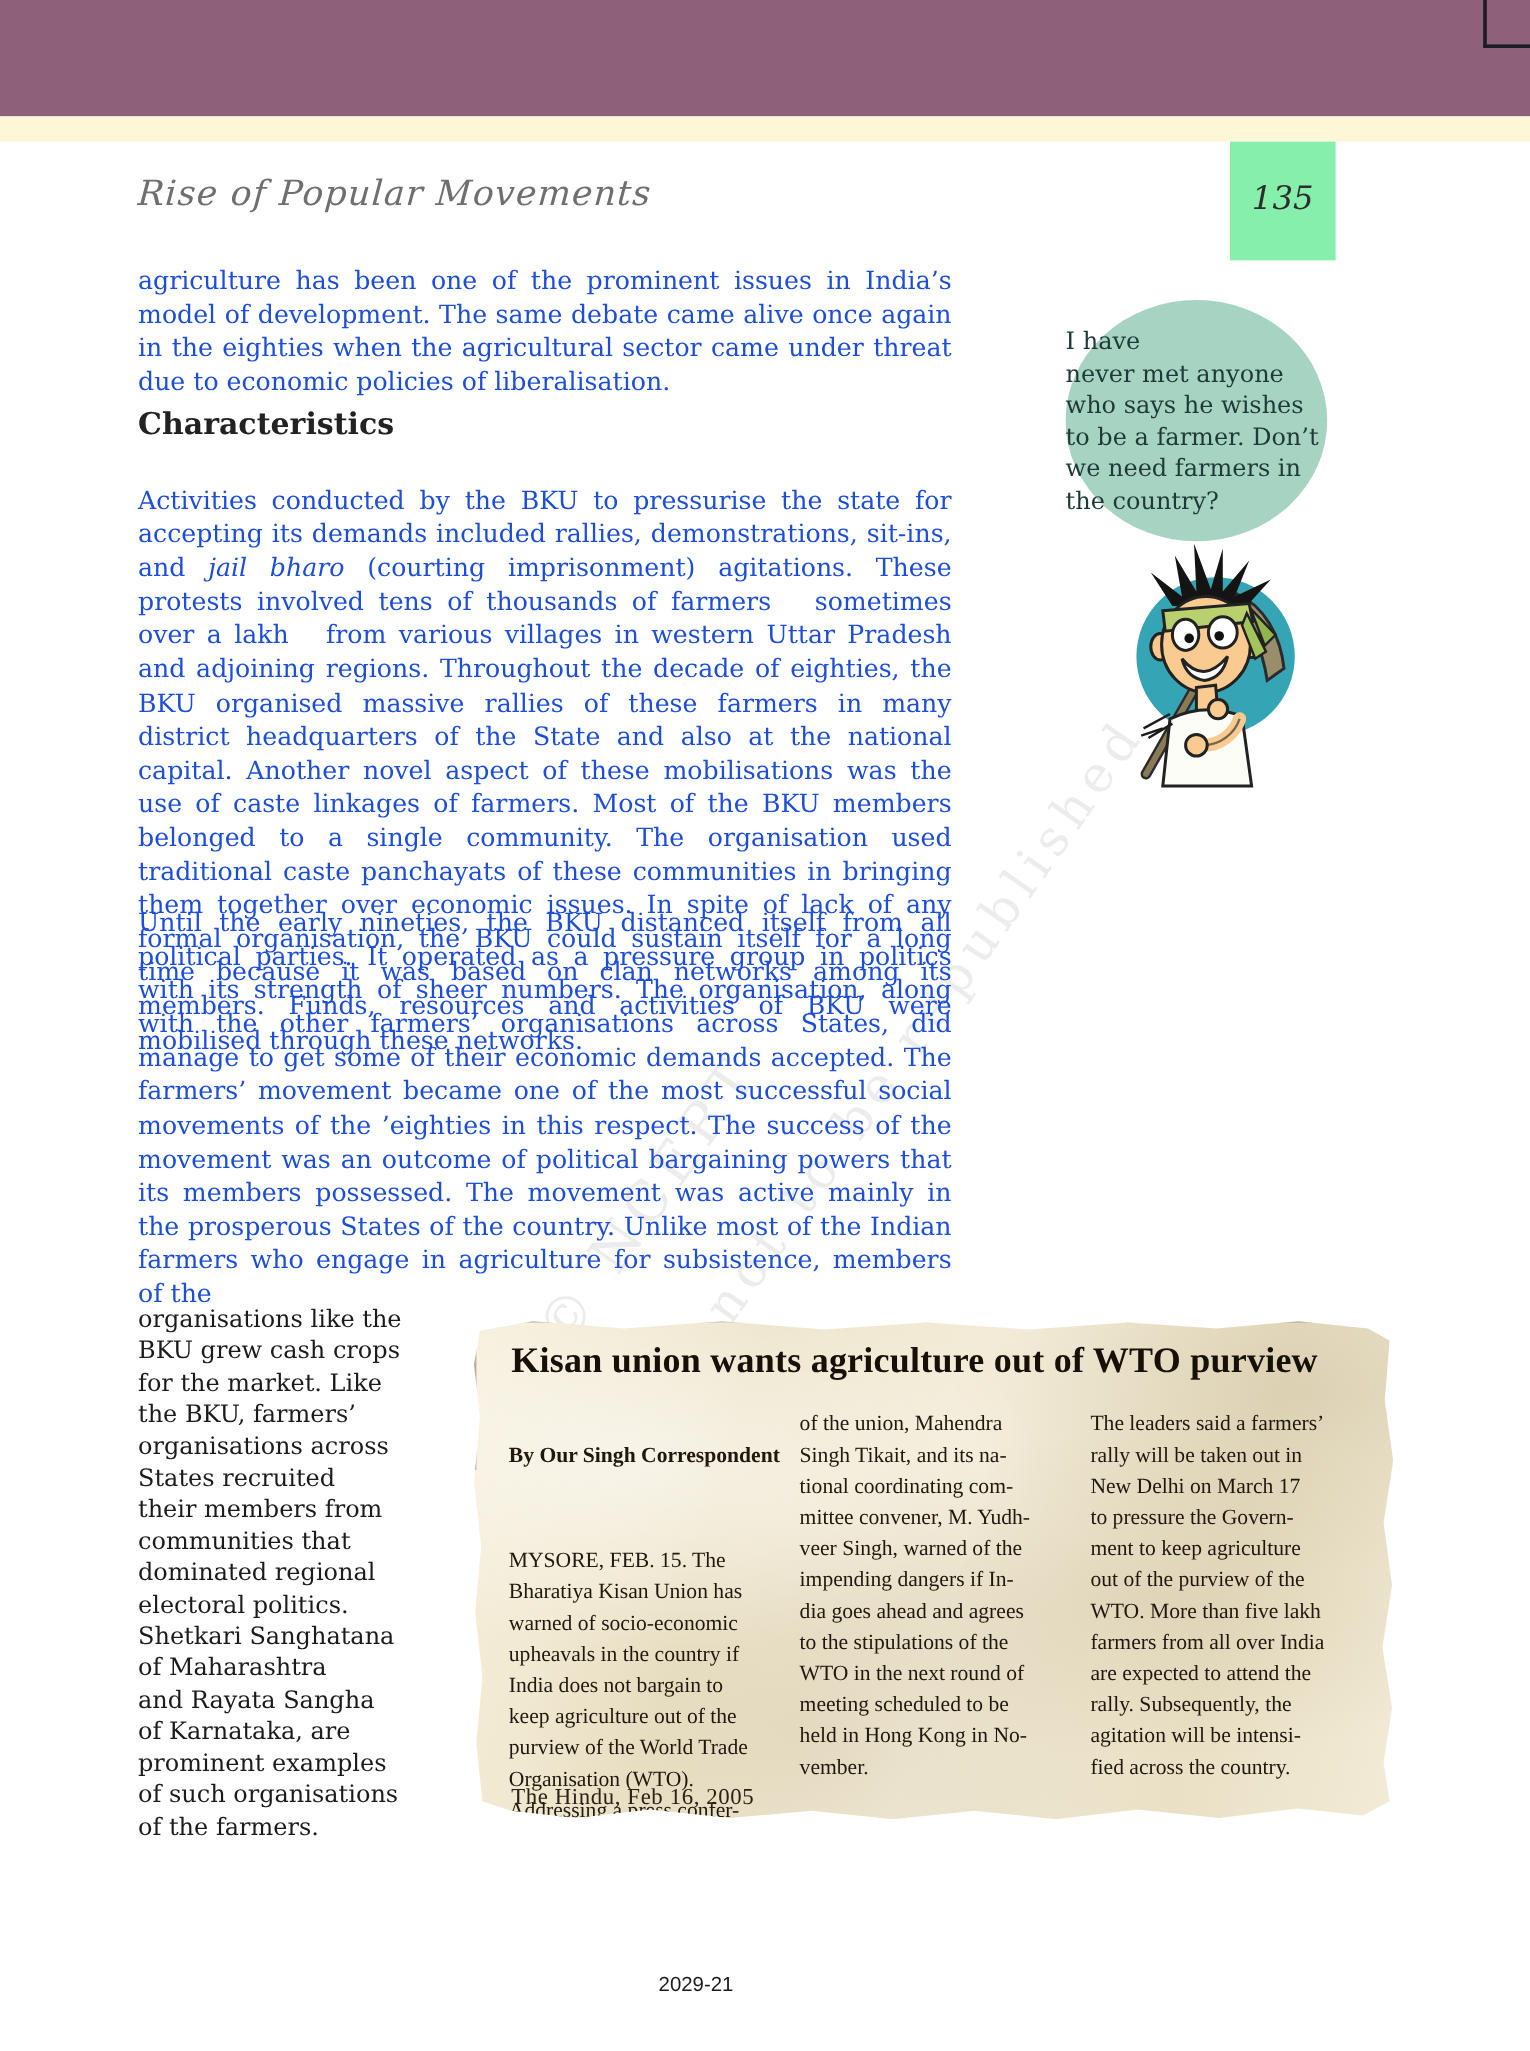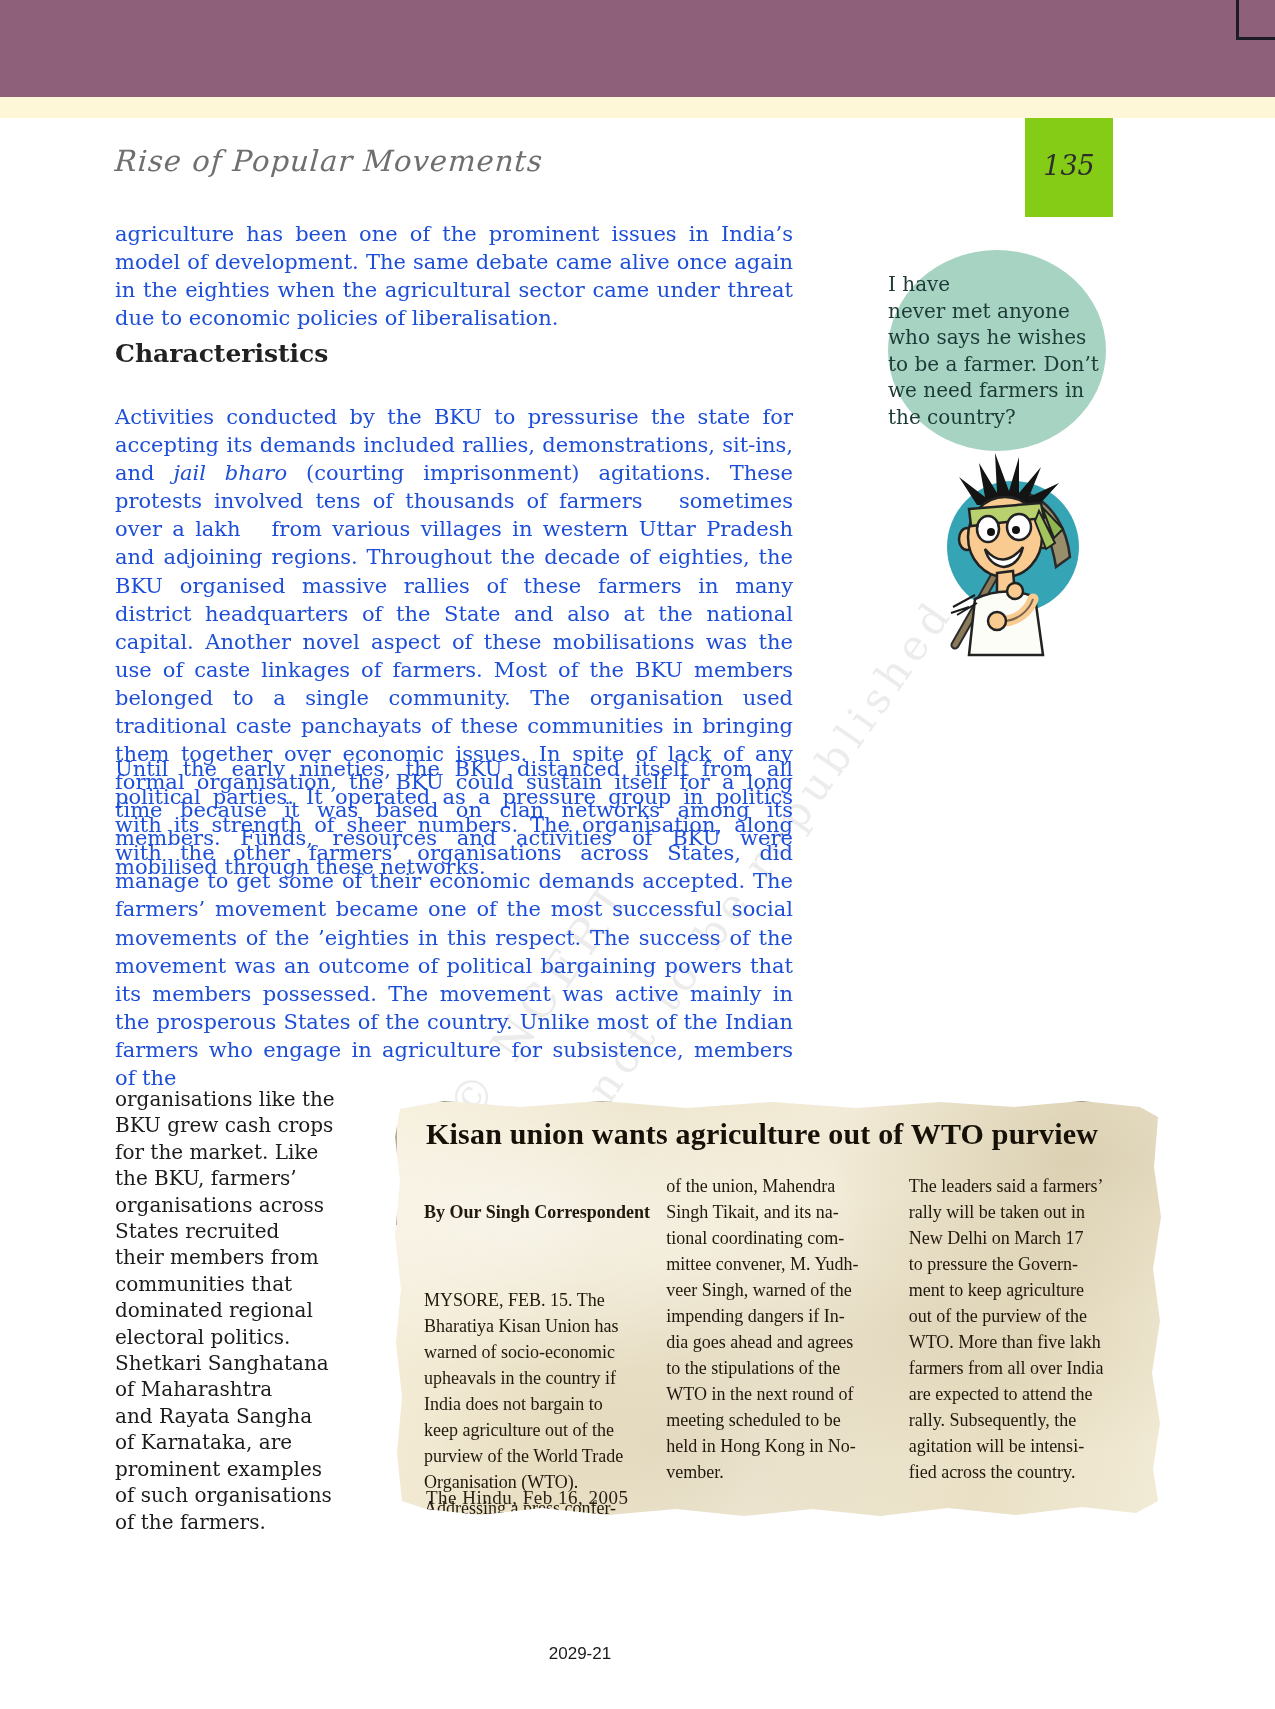--- a/index.html
+++ b/index.html
@@ -7,21 +7,21 @@
        font-family:"DejaVu Serif",serif;-webkit-font-smoothing:antialiased;}
   .abs{position:absolute;}
 
   
   .band{left:0;top:0;width:1275px;height:97px;background:#8e6079;}
   .strip{left:0;top:97px;width:1275px;height:21px;background:#fdf7d8;}
   .cropmark-v{left:1236px;top:0;width:3px;height:39px;background:#1c1c26;}
   .cropmark-h{left:1236px;top:37px;width:39px;height:3px;background:#1c1c26;}
   .header-title{left:115px;top:144px;font-size:29px;font-style:italic;color:#6f6f6f;
                 letter-spacing:1px;transform:skewX(-4deg);}
-  .page-tab{left:1025px;top:118px;width:88px;height:99px;background:#84cc16;}
+  .page-tab{left:1025px;top:118px;width:88px;height:99px;background:#86efac;}
   .page-num{width:88px;text-align:center;margin-top:32px;font-size:27px;font-style:italic;color:#2d2d2d;}
 
   
   .bodytext{color:#1d4ed8;font-size:21px;line-height:28.1px;text-align:justify;white-space:pre-wrap;}
   .para1{left:115px;top:220px;width:678px;}
   .heading{left:115px;top:339px;font-size:25px;font-weight:bold;color:#222;}
   .para2{left:115px;top:382px;width:678px;}
   .para3{left:115px;top:755px;width:678px;}
   .narrowcol{left:115px;top:1086px;width:250px;font-size:20px;line-height:26.4px;
              color:#1b1b1b;white-space:pre-line;}

